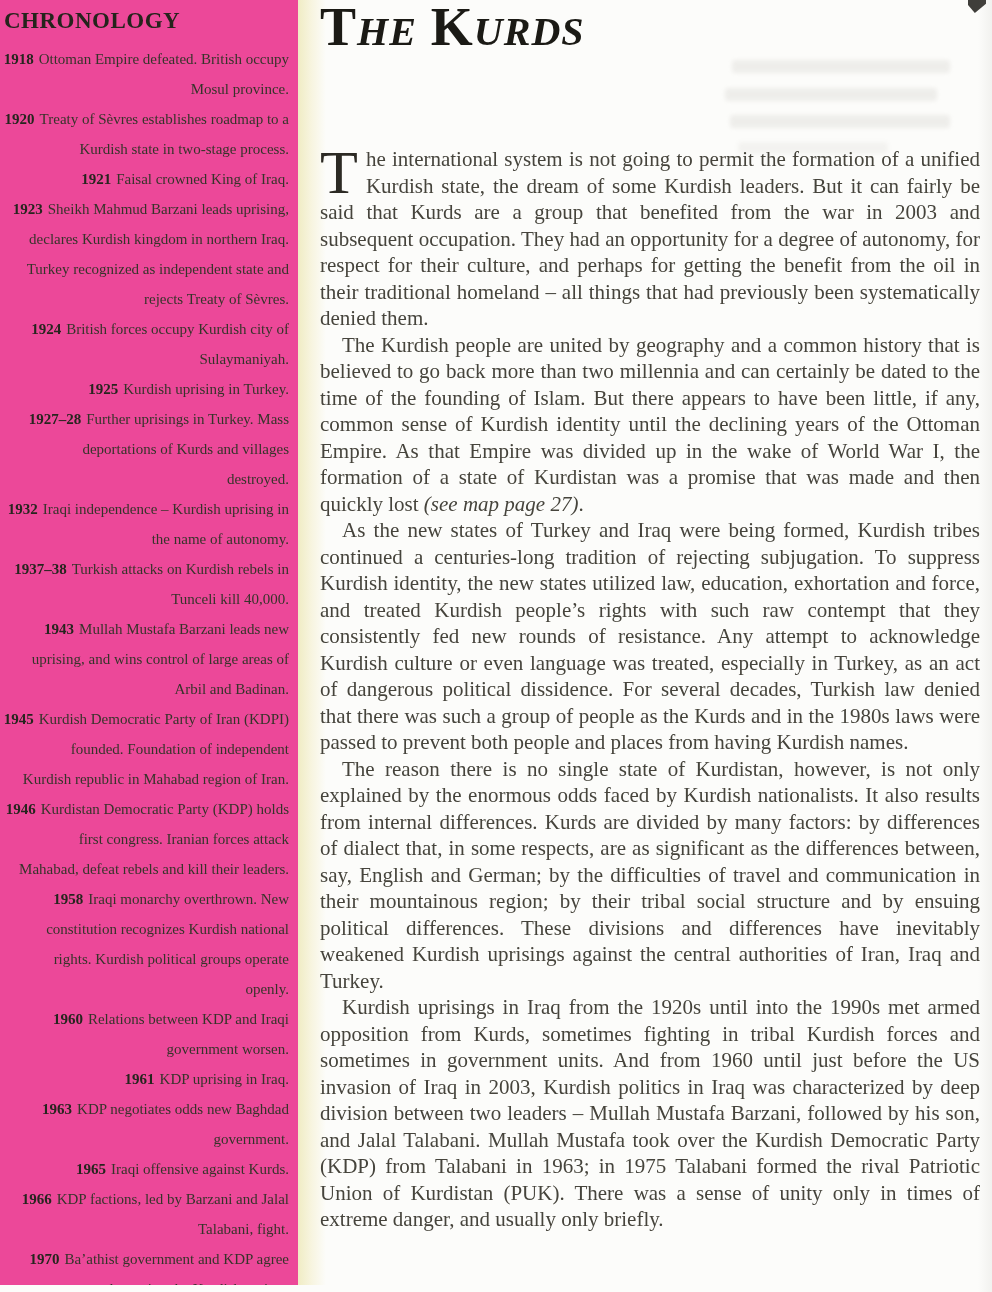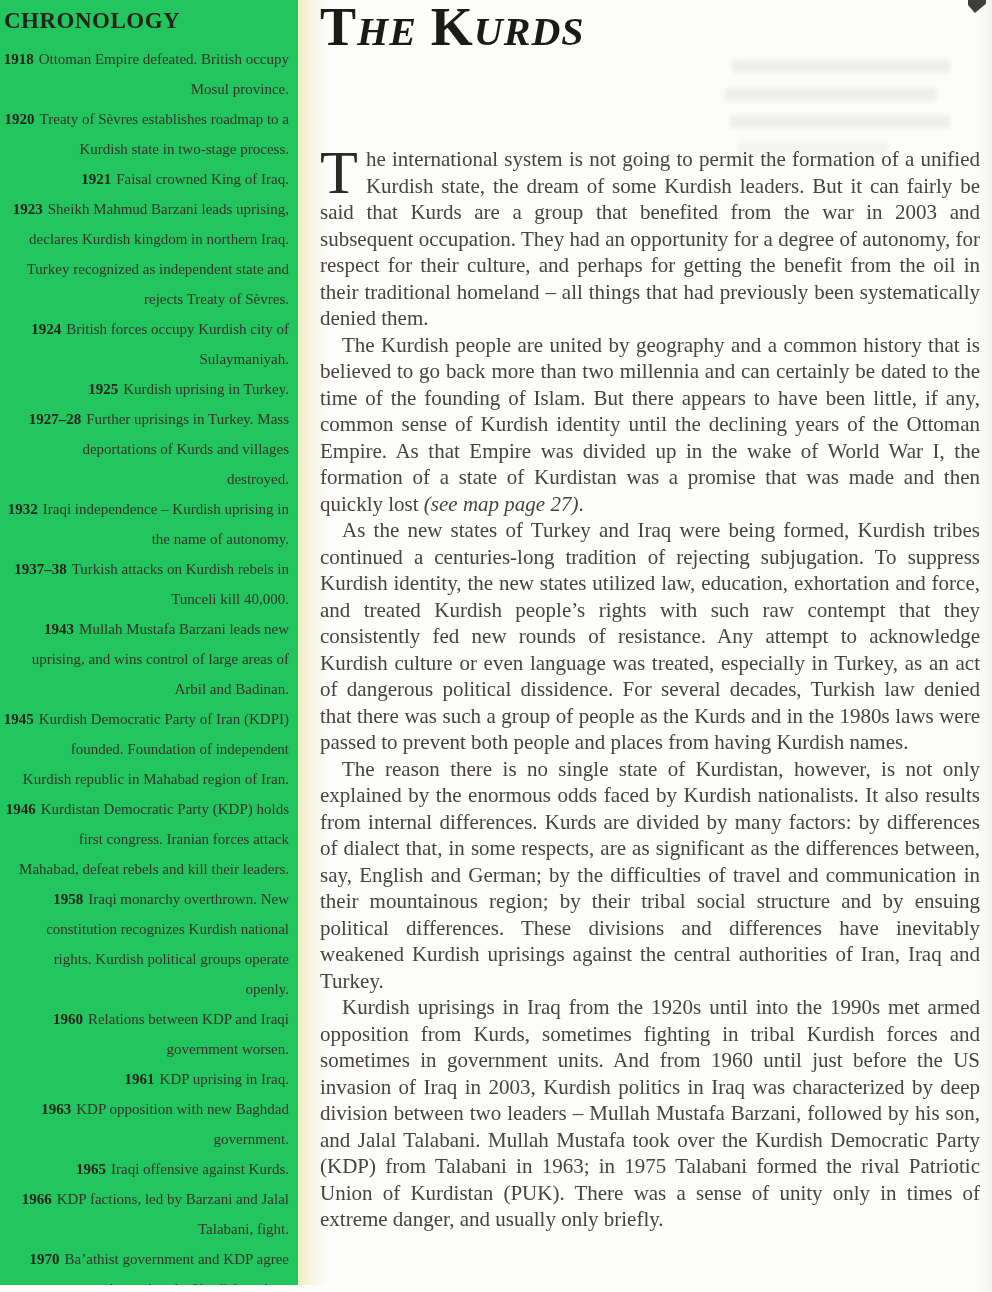--- a/index.html
+++ b/index.html
@@ -7,21 +7,21 @@
   body {
     position:relative;
     background:#fcfcfa;
     font-family:"Liberation Serif","DejaVu Serif",serif;
     overflow:hidden;
   }
   
   .sidebar {
     position:absolute; left:0; top:0;
     width:298px; height:1285px;
-    background:#22c55e;
+    background:#ec4899;
     padding:8px 9px 0 3px;
     overflow:hidden;
   }
   .gutter {
     position:absolute; left:298px; top:0;
     width:28px; height:1285px;
     background:linear-gradient(90deg,#f0ecc4 0%,#f7f4de 45%,#fcfcfa 100%);
   }
   .sidebar h2 {
     font-size:23px; font-weight:700; letter-spacing:0.5px;
@@ -95,21 +95,21 @@
   <div class="entry"><b class="yr">1925</b><span>Kurdish uprising in Turkey.</span></div>
   <div class="entry"><b class="yr">1927–28</b><span>Further uprisings in Turkey. Mass deportations of Kurds and villages destroyed.</span></div>
   <div class="entry"><b class="yr">1932</b><span>Iraqi independence – Kurdish uprising in the name of autonomy.</span></div>
   <div class="entry"><b class="yr">1937–38</b><span>Turkish attacks on Kurdish rebels in Tunceli kill 40,000.</span></div>
   <div class="entry"><b class="yr">1943</b><span>Mullah Mustafa Barzani leads new uprising, and wins control of large areas of Arbil and Badinan.</span></div>
   <div class="entry"><b class="yr">1945</b><span>Kurdish Democratic Party of Iran (KDPI) founded. Foundation of independent Kurdish republic in Mahabad region of Iran.</span></div>
   <div class="entry"><b class="yr">1946</b><span>Kurdistan Democratic Party (KDP) holds first congress. Iranian forces attack Mahabad, defeat rebels and kill their leaders.</span></div>
   <div class="entry"><b class="yr">1958</b><span>Iraqi monarchy overthrown. New constitution recognizes Kurdish national rights. Kurdish political groups operate openly.</span></div>
   <div class="entry"><b class="yr">1960</b><span>Relations between KDP and Iraqi government worsen.</span></div>
   <div class="entry"><b class="yr">1961</b><span>KDP uprising in Iraq.</span></div>
-  <div class="entry"><b class="yr">1963</b><span>KDP opposition with new Baghdad government.</span></div>
+  <div class="entry"><b class="yr">1963</b><span>KDP negotiates odds new Baghdad government.</span></div>
   <div class="entry"><b class="yr">1965</b><span>Iraqi offensive against Kurds.</span></div>
   <div class="entry"><b class="yr">1966</b><span>KDP factions, led by Barzani and Jalal Talabani, fight.</span></div>
   <div class="entry"><b class="yr">1970</b><span>Ba’athist government and KDP agree peace accord granting the Kurdish regions autonomy.</span></div>
   <div class="entry"><b class="yr">1971</b><span>Relations between KDP and Iraqi government deteriorate as they discuss details of autonomy.</span></div>
 </aside>
 <div class="gutter"></div>
 
 <main class="main">
   <h1 class="title"><span class="cap">T</span><span class="sc">HE</span><span class="wordsp"></span><span class="cap">K</span><span class="sc">URDS</span></h1>
 

